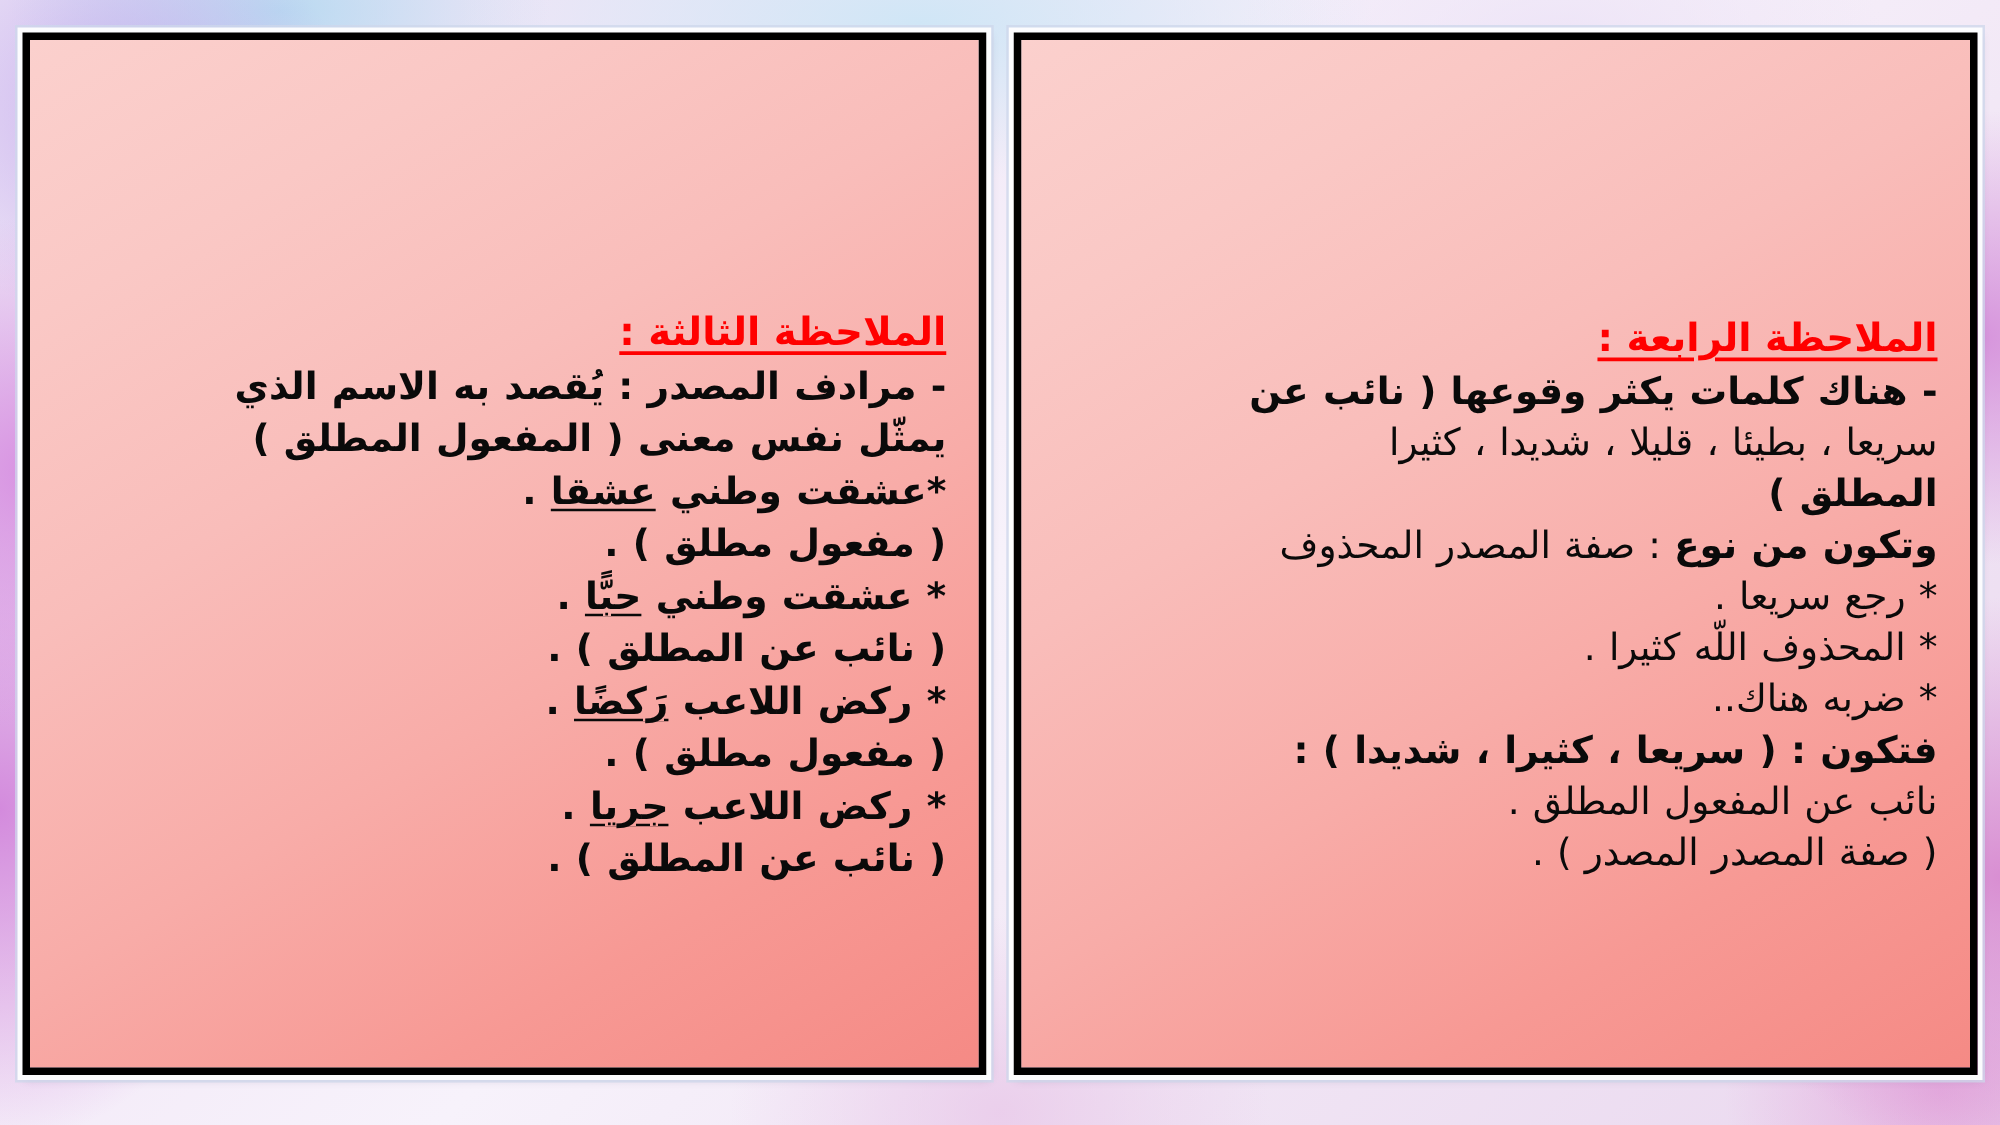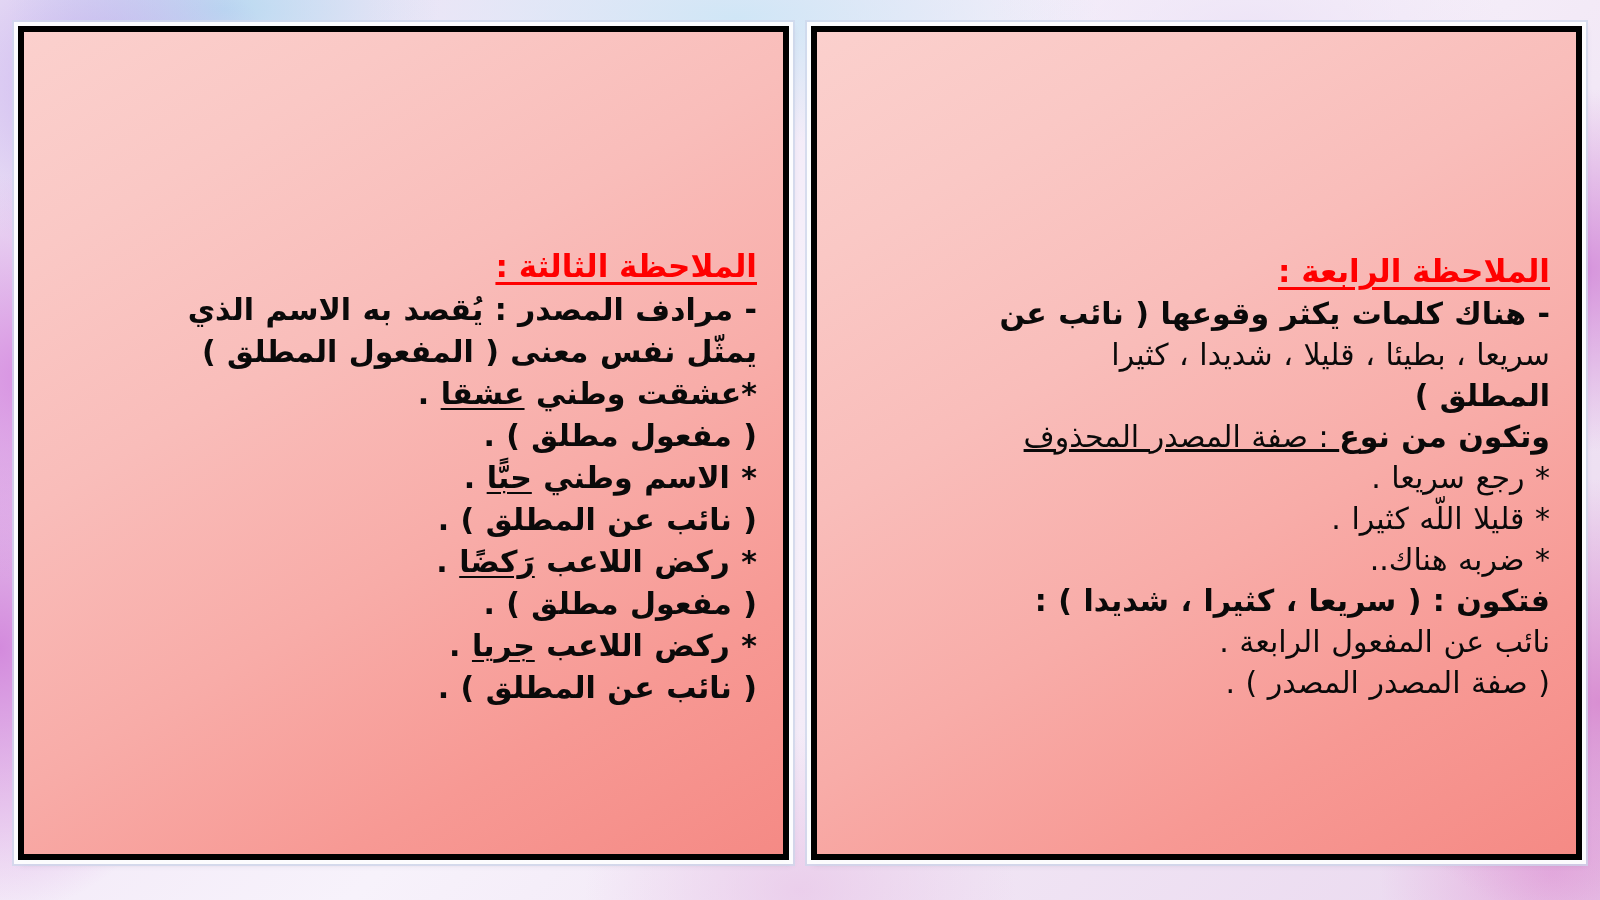--- a/index.html
+++ b/index.html
@@ -99,21 +99,21 @@
     font-size: 30px;
     line-height: 1.30;
     word-spacing: 1px;
   }
 
   .line.bold   { font-weight: bold; }
   .line.normal { font-weight: normal; }
 
   .u  { text-decoration: underline; text-decoration-thickness: 2px; text-underline-offset: 4px; }
   .b  { font-weight: bold; }
-  .n  { font-weight: normal; text-decoration: underline; }
+  .n  { font-weight: normal; }
 
   
   #panel-left  .heading { margin-top: 66px; }
   #panel-left  .line    { margin-top: 2px; }
   #panel-right .heading { margin-top: 66px; }
   #panel-right .line    { margin-top: 3px; }
 </style>
 </head>
 <body>
 
@@ -126,42 +126,42 @@
 
       <div class="heading">الملاحظة الرابعة :</div>
 
       <div class="line bold">- هناك كلمات يكثر وقوعها ( نائب عن</div>
       <div class="line normal">سريعا ، بطيئا ، قليلا ، شديدا ، كثيرا</div>
       <div class="line bold">المطلق )</div>
 
       <div class="line"><span class="b">وتكون من نوع</span><span class="n"> : صفة المصدر المحذوف</span></div>
 
       <div class="line normal">* رجع سريعا .</div>
-      <div class="line normal">* قليلا اللّه كثيرا .</div>
+      <div class="line normal">* المحذوف اللّه كثيرا .</div>
       <div class="line normal">* ضربه هناك..</div>
       <div class="line bold">فتكون : ( سريعا ، كثيرا ، شديدا ) :</div>
-      <div class="line normal">نائب عن المفعول الرابعة .</div>
+      <div class="line normal">نائب عن المفعول المطلق .</div>
       <div class="line normal">( صفة المصدر المصدر ) .</div>
 
     </div>
   </div>
 
   <div class="panel" id="panel-right">
     <div class="panel-inner">
 
       <div class="heading">الملاحظة الثالثة :</div>
 
       <div class="line bold">- مرادف المصدر : يُقصد به الاسم الذي</div>
       <div class="line bold">يمثّل نفس معنى ( المفعول المطلق )</div>
 
       <div class="line bold"><span>*عشقت وطني </span><span class="u">عشقا</span><span> .</span></div>
 
       <div class="line bold">( مفعول مطلق ) .</div>
 
-      <div class="line bold"><span>* الاسم وطني </span><span class="u">حبًّا</span><span> .</span></div>
+      <div class="line bold"><span>* عشقت وطني </span><span class="u">حبًّا</span><span> .</span></div>
 
       <div class="line bold">( نائب عن المطلق ) .</div>
 
       <div class="line bold"><span>* ركض اللاعب </span><span class="u">رَكضًا</span><span> .</span></div>
 
       <div class="line bold">( مفعول مطلق ) .</div>
 
       <div class="line bold"><span>* ركض اللاعب </span><span class="u">جريا</span><span> .</span></div>
 
       <div class="line bold">( نائب عن المطلق ) .</div>

